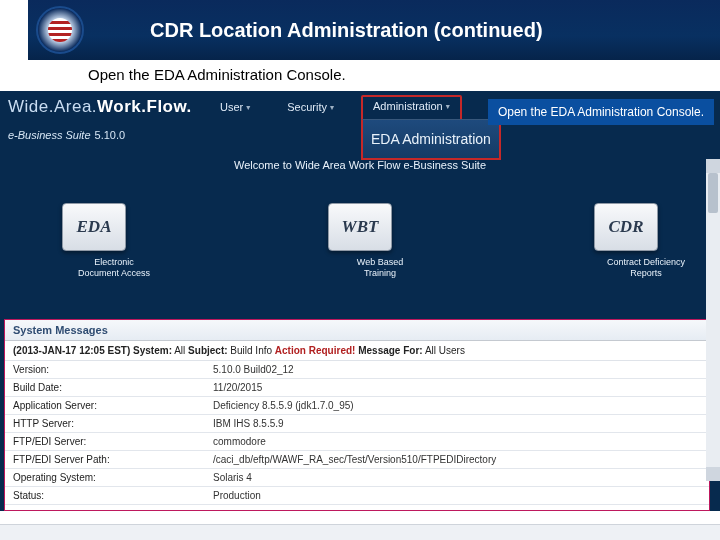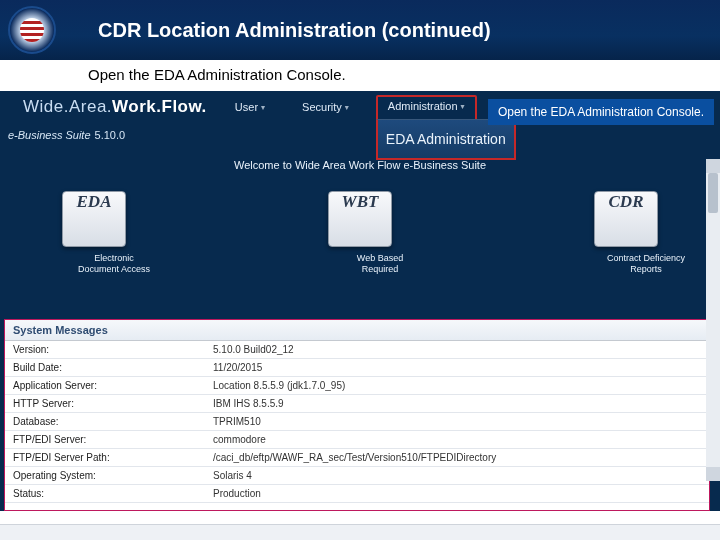--- a/index.html
+++ b/index.html
@@ -1,48 +1,48 @@
 <!DOCTYPE html>
 <html><head>
 <meta charset="utf-8">
 <style>
   * { box-sizing: border-box; margin: 0; padding: 0; }
   body { width: 720px; height: 540px; font-family: Arial, sans-serif; background: #fff; overflow: hidden; position: relative; }
 
-  .slide-header { background: linear-gradient(#0a2a5c, #083061 60%, #06244a); height: 60px; display: flex; align-items: center; padding: 0 8px; gap: 0; }
+  .slide-header { background: linear-gradient(#0a2a5c, #083061 60%, #06244a); height: 60px; display: flex; align-items: center; padding: 0 8px; gap: 24px; margin-left: 28px; }
   .seal { width: 48px; height: 48px; border-radius: 50%; background: radial-gradient(circle at 50% 50%, #fff 0%, #cfe0f5 35%, #0a2a5c 70%); border: 2px solid #1a4b8c; position: relative; }
   .seal::after { content:""; position:absolute; inset:10px; background: repeating-linear-gradient(0deg,#b22222 0 3px,#fff 3px 6px); border-radius:50%; }
   .slide-title { color: #fff; font-weight: bold; font-size: 20px; margin-left: 42px; }
 
   .subtitle { font-size: 15px; padding: 6px 12px 6px 88px; }
 
   .app { position: relative; background: #072a4e; height: 420px; margin-top: 2px; }
 
   .app-top { display:flex; align-items:flex-start; }
   .branding { flex: 0 0 200px; padding: 6px 8px; }
-  .brand1 { color: #d6e6f5; font-size: 17px; letter-spacing: .5px; margin-left: 15px; }
+  .brand1 { color: #d6e6f5; font-size: 17px; letter-spacing: .5px; }
   .brand1 .light { font-weight: 300; color:#c9ddf2; }
   .brand1 .bold { font-weight: 600; color:#fff; }
   .brand2 { color: #d6e6f5; font-size: 11px; font-style: italic; margin-top: 12px; }
   .brand2 .ver { font-style: normal; margin-left: 4px; }
 
   .menubar { display: flex; gap: 17px; padding: 4px 0 0 10px; }
   .menuitem { color: #dfeaf6; font-size: 11px; padding: 3px 10px 5px; cursor: pointer; display:flex; align-items:center; gap:3px; }
   .menuitem .caret { font-size: 8px; opacity:.7; }
   .admin-wrap { position: relative; border: 2px solid #c62828; border-radius: 2px; padding-bottom: 2px; }
   .dropdown { position: absolute; top: 100%; left: -2px; width: 140px; background: #163b66; border: 2px solid #c62828; border-top: 1px solid rgba(255,255,255,.15); }
   .dropdown-item { color:#e9f2fb; font-size:14px; padding:11px 8px; background: linear-gradient(#1e4a7d,#153b65); cursor:pointer; }
 
   .callout { position:absolute; top: 8px; right: 6px; background:#0a4fa0; color:#fff; font-size:12px; padding:6px 10px; }
 
   .welcome-row { text-align:center; color:#e9f2fb; font-size:11px; padding: 12px 9px 8px; }
 
   .tiles { display:flex; justify-content: space-between; padding: 8px 34px 4px; }
   .tile-wrap { text-align:center; width: 120px; }
-  .tile { width: 64px; height: 56px; margin: 4px auto 6px; background: linear-gradient(#f8f9fb,#d8dee6); border:1px solid #8f99a6; border-radius:4px; box-shadow: 0 2px 4px rgba(0,0,0,.4); display:flex; align-items:flex-start; justify-content:center; color:#2b3a4f; }
+  .tile { width: 64px; height: 48px; margin: 16px auto 6px; background: linear-gradient(#f8f9fb,#d8dee6); border:1px solid #8f99a6; border-radius:4px; box-shadow: 0 2px 4px rgba(0,0,0,.4); display:flex; align-items:center; justify-content:center; color:#2b3a4f; }
   .tile span { font-style: italic; font-weight: bold; font-family: Georgia, serif; font-size: 17px; }
   .tile-label { color:#e9f2fb; font-size:9px; line-height:1.25;margin-left:40px; }
 
   .sysmsg { position:absolute; bottom:0; left:4px; right:10px; background:#fff; height: 192px; overflow:auto; font-size:10px; border:1px solid #be185d; }
   .sysmsg-head { background: linear-gradient(#f6f8fb,#e6ecf3); padding:4px 8px; font-weight:bold; color:#2f4c72; border-bottom:1px solid #c4c9d0; font-size:11px; }
   .sysmsg-meta { padding:4px 8px; border-bottom:1px solid #dfe3e9; color:#222; }
   .sysmsg-meta b { font-weight:bold; }
   .sysmsg-meta .act { color:#b12020; }
   table.sys { width:100%; border-collapse:collapse; }
   table.sys td { border-bottom:1px solid #e2e6ec; padding:3px 8px; color:#333; }
@@ -109,53 +109,56 @@
     <div class="tile-wrap">
       <div class="tile">
           <span>EDA</span>
         </div>
       <div class="tile-label">Electronic Document Access</div>
     </div>
     <div class="tile-wrap">
       <div class="tile">
           <span>WBT</span>
         </div>
-      <div class="tile-label">Web Based Required</div>
+      <div class="tile-label">Web Based Training</div>
     </div>
     <div class="tile-wrap">
       <div class="tile">
           <span>CDR</span>
         </div>
       <div class="tile-label">Contract Deficiency Reports</div>
     </div>
   </div>
 
   <div class="sysmsg">
     <div class="sysmsg-head">System Messages</div>
+    <div class="sysmsg-meta">
+      <b>(2013-JAN-17 12:05 EST)</b>
+      <b>System:</b> <span>All</span>
+      <b>Subject:</b> <span>Build Info</span>
+      <span class="act"><b>Action Required!</b></span>
+      <b>Message For:</b> <span>All Users</span>
+    </div>
     <table class="sys">
       <tbody id="sys-rows">
           <tr>
             <td>Version:</td>
             <td>5.10.0 Build02_12</td>
           </tr>
           <tr>
             <td>Build Date:</td>
             <td>11/20/2015</td>
           </tr>
           <tr>
             <td>Application Server:</td>
-            <td>Location 8.5.5.9 (jdk1.7.0_95)</td>
+            <td>Deficiency 8.5.5.9 (jdk1.7.0_95)</td>
           </tr>
           <tr>
             <td>HTTP Server:</td>
             <td>IBM IHS 8.5.5.9</td>
-          </tr>
-          <tr>
-            <td>Database:</td>
-            <td>TPRIM510</td>
           </tr>
           <tr>
             <td>FTP/EDI Server:</td>
             <td>commodore</td>
           </tr>
           <tr>
             <td>FTP/EDI Server Path:</td>
             <td>/caci_db/eftp/WAWF_RA_sec/Test/Version510/FTPEDIDirectory</td>
           </tr>
           <tr>

